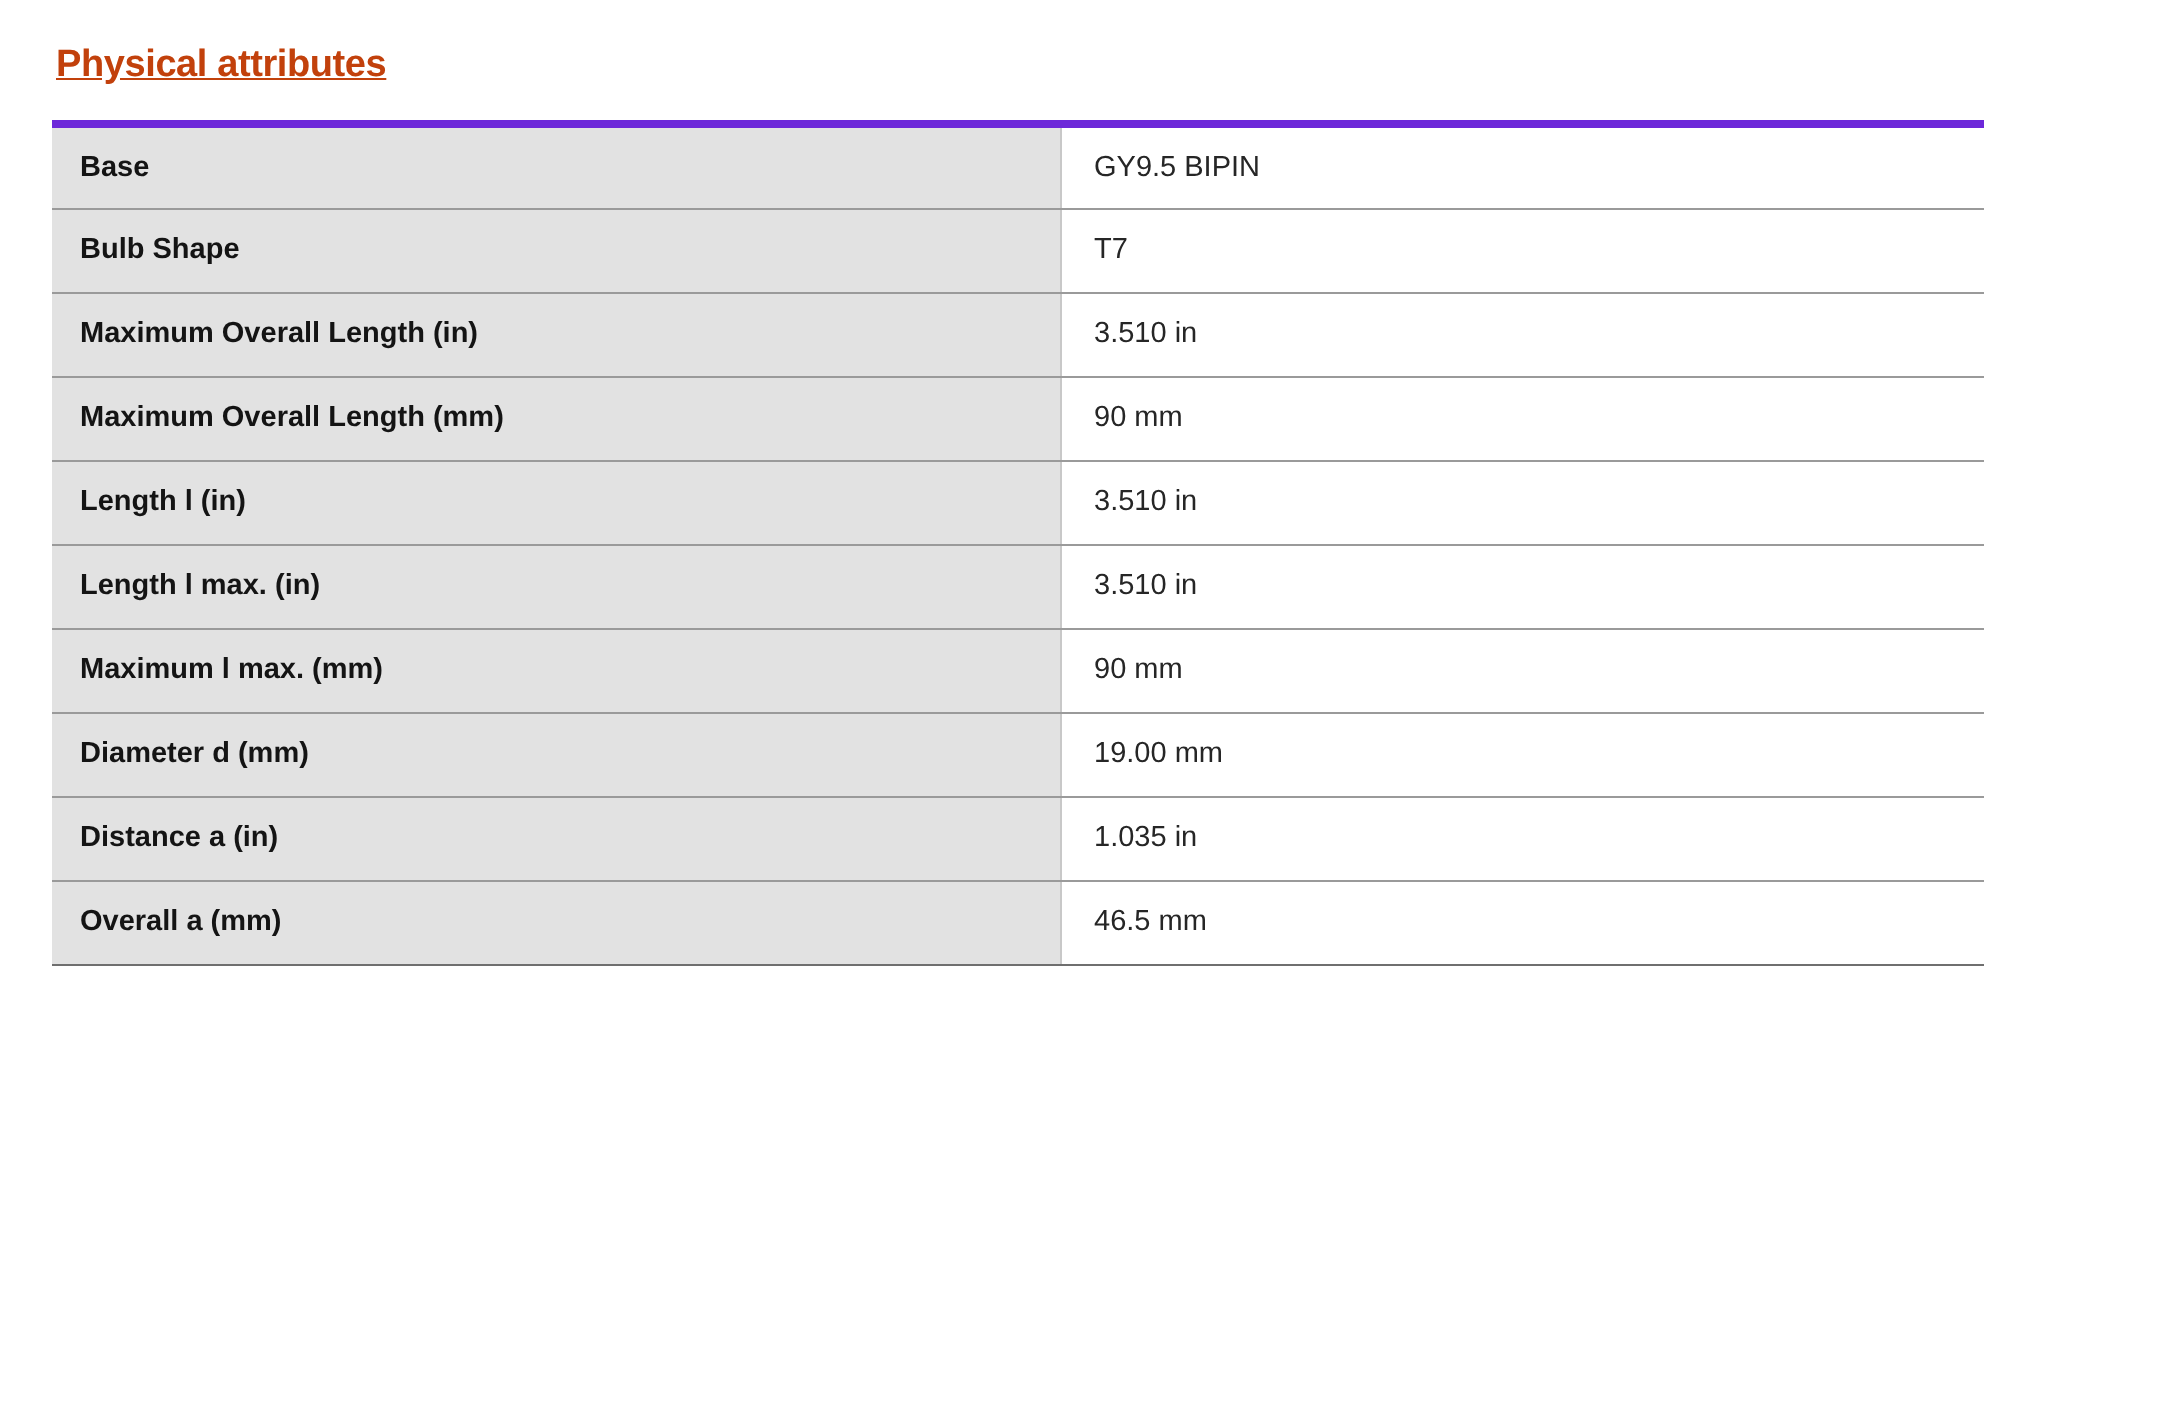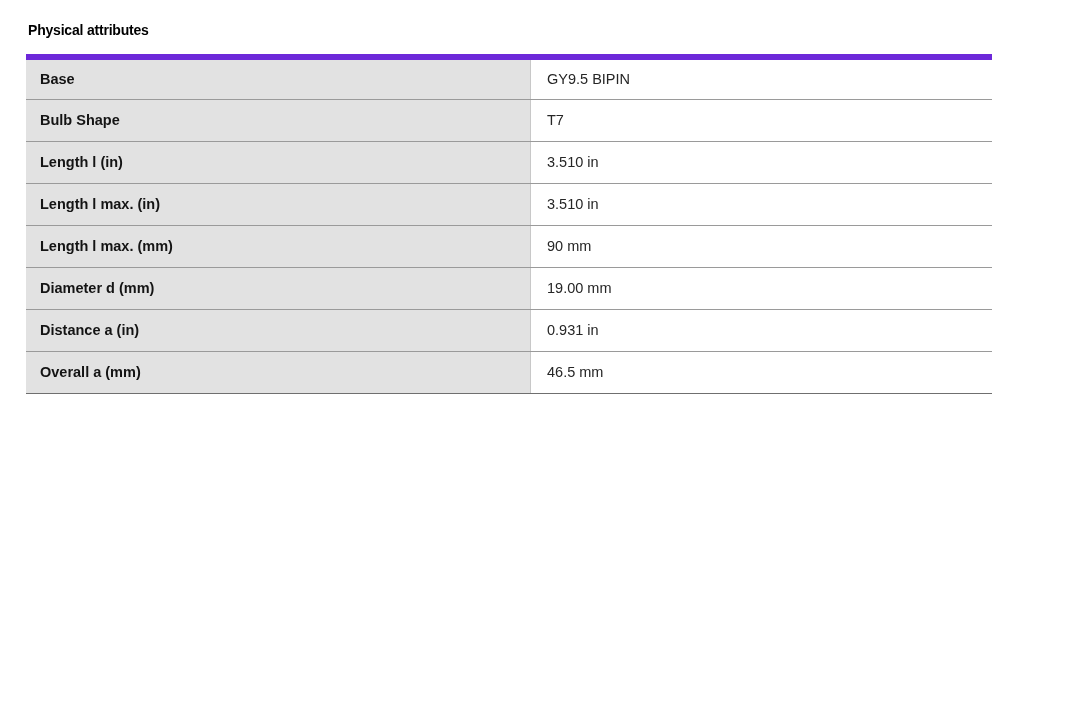--- a/index.html
+++ b/index.html
@@ -12,25 +12,26 @@
     height: 703px;
     font-family: "Liberation Sans", sans-serif;
     color: #1a1a1a;
     overflow: hidden;
   }
   .page {
     padding: 22px 26px 0 26px;
     box-sizing: border-box;
   }
   .section-title {
-    font-size: 14px;
+    font-size: 19px;
     font-weight: bold;
-    color: #000000;
+    color: #c2410c;
     letter-spacing: -0.2px;
     margin: 0 0 16px 2px;
+    text-decoration: underline;
   }
   table.attr-table {
     width: 966px;
     border-collapse: collapse;
     table-layout: fixed;
   }
   table.attr-table tr {
     height: 42px;
   }
   table.attr-table td {
@@ -47,21 +48,21 @@
     color: #141414;
     border-right: 1px solid #c8c8c8;
   }
   table.attr-table tr td.cell-value {
     background: #ffffff;
     font-weight: normal;
     color: #262626;
     padding-left: 16px;
   }
   table.attr-table tr:first-child td {
-    border-top: 6px solid #6d28d9;
+    border-top: 4px solid #6d28d9;
   }
   table.attr-table tr:last-child td {
     border-bottom: 1px solid #6f6f6f;
   }
 </style>
 </head>
 <body>
 
 <div class="page">
   <h1 class="section-title">Physical attributes</h1>
@@ -69,38 +70,46 @@
     <tbody>
       <tr>
         <td class="cell-label">Base</td>
         <td class="cell-value">GY9.5 BIPIN</td>
       </tr>
       <tr>
         <td class="cell-label">Bulb Shape</td>
         <td class="cell-value">T7</td>
       </tr>
       <tr>
+        <td class="cell-label">Maximum Overall Length (in)</td>
+        <td class="cell-value">3.510 in</td>
+      </tr>
+      <tr>
+        <td class="cell-label">Maximum Overall Length (mm)</td>
+        <td class="cell-value">90 mm</td>
+      </tr>
+      <tr>
         <td class="cell-label">Length l (in)</td>
         <td class="cell-value">3.510 in</td>
       </tr>
       <tr>
         <td class="cell-label">Length l max. (in)</td>
         <td class="cell-value">3.510 in</td>
       </tr>
       <tr>
-        <td class="cell-label">Length l max. (mm)</td>
+        <td class="cell-label">Maximum l max. (mm)</td>
         <td class="cell-value">90 mm</td>
       </tr>
       <tr>
         <td class="cell-label">Diameter d (mm)</td>
         <td class="cell-value">19.00 mm</td>
       </tr>
       <tr>
         <td class="cell-label">Distance a (in)</td>
-        <td class="cell-value">0.931 in</td>
+        <td class="cell-value">1.035 in</td>
       </tr>
       <tr>
         <td class="cell-label">Overall a (mm)</td>
         <td class="cell-value">46.5 mm</td>
       </tr>
     </tbody>
   </table>
 </div>
 
 </body></html>

